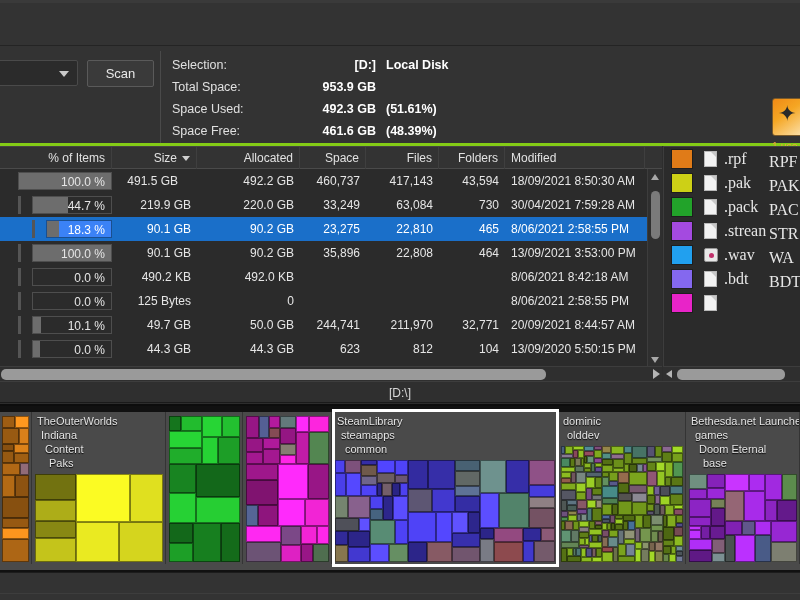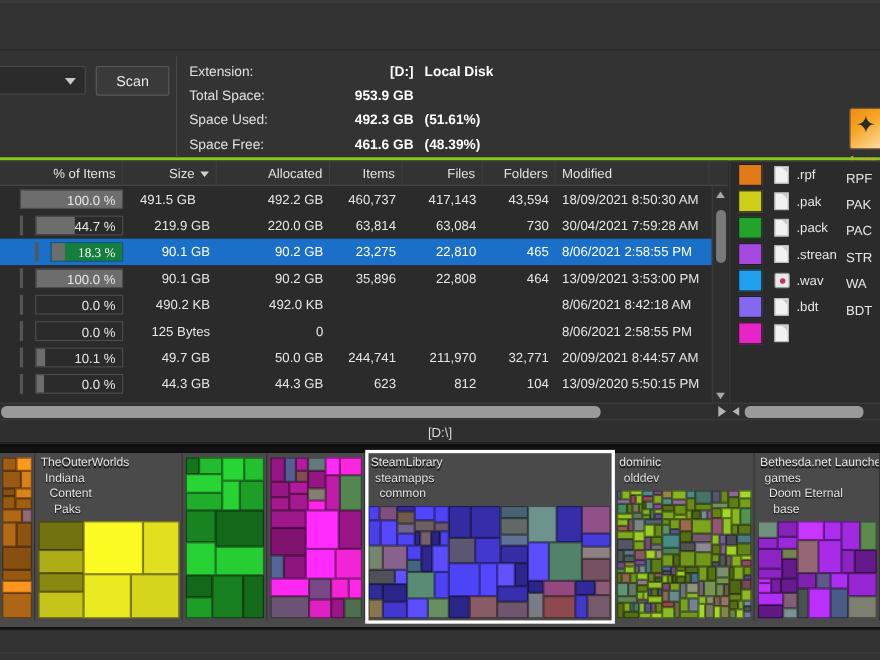--- a/index.html
+++ b/index.html
@@ -89,21 +89,21 @@
   .grow { position: relative; height: 24px; font-size: 12px; color: #e6e6e6; white-space: nowrap; }
   .grow.sel { background: #1a6fc9; color: #ffffff; }
   .cell { position: absolute; top: 0; height: 24px; line-height: 24px; padding: 0 6px; }
   .cell.r { text-align: right; }
   .cell.l { text-align: left; }
   .pctcell {
     position: absolute; top: 3px; height: 18px; line-height: 18px;
     padding-right: 6px; text-align: right; border: 1px solid #4e4e4e;
     background: #2b2b2b; overflow: hidden;
   }
-  .grow.sel .pctcell { background: #15803d; border-color: #1a4f8f; font-family: Liberation Serif, serif; }
+  .grow.sel .pctcell { background: #3b82f6; border-color: #1a4f8f; }
   .pctfill { position: absolute; left: 0; top: 0; height: 100%; background: #6d6d6d; }
   .pcttext { position: relative; z-index: 2; }
   .indentmark { position: absolute; top: 3px; width: 3px; height: 18px; background: #555; }
 
   
   .vscroll {
     position: absolute; right: 0; top: 22px; width: 15px; height: 198px;
     background: #2f2f2f; border-left: 1px solid #3d3d3d;
   }
   .vs-arrow { width: 15px; height: 15px; position: relative; }
@@ -137,21 +137,21 @@
   .extpanel {
     position: absolute; left: 663px; top: 146px; width: 137px; height: 235px;
     background: #2b2b2b; border-top: 1px solid #444; border-left: 1px solid #3d3d3d;
     overflow: hidden;
   }
   .exthead {
     position: relative; height: 22px; background: #333333;
     border-bottom: 1px solid #4a4a4a; font-size: 12px; color: #e2e2e2;
   }
   .exthead .eh { position: absolute; top: 0; height: 22px; line-height: 22px; white-space: nowrap; }
-  .extrow { position: relative; height: 24px; font-size: 12px; color: #e6e6e6; white-space: nowrap; }
+  .extrow { position: relative; height: 24px; font-size: 16px; color: #e6e6e6; white-space: nowrap; font-family: Liberation Serif, serif; }
   .swatch {
     position: absolute; left: 7px; top: 2px; width: 22px; height: 20px;
     border: 1px solid #1e1e1e;
   }
   .fileglyph { position: absolute; left: 40px; top: 4px; width: 13px; height: 16px; }
   .pagegl {
     width: 13px; height: 16px; background: #f2f2f2;
     border: 1px solid #b8b8b8; position: relative;
   }
   .pagegl:after {
@@ -233,21 +233,21 @@
     </div>
 
     <div class="scanbtn">Scan</div>
 
     <div class="progress"></div>
 
     <div class="vdiv"></div>
 
     <div class="sumtable">
       <div class="sumrow">
-        <span class="sumlabel">Extension:</span>
+        <span class="sumlabel">Selection:</span>
         <span class="sumval">[D:]</span>
         <span class="sumdisk">Local Disk</span>
       </div>
       <div class="sumrow">
         <span class="sumlabel">Total Space:</span>
         <span class="sumval">953.9 GB</span>
         <span class="sumpct"></span>
       </div>
       <div class="sumrow">
         <span class="sumlabel">Space Used:</span>
@@ -267,41 +267,41 @@
       </div>
       <div class="userlabel">1 use</div>
     </div>
   </div>
 
   <div class="grid">
     <div class="ghead" id="grid-head">
         <div class="gh r" style="left: 18px; width: 94px;"><span>% of Items</span></div>
         <div class="gh r" style="left: 112px; width: 85px;"><span>Size</span><span class="sortcaret"></span></div>
         <div class="gh r" style="left: 197px; width: 103px;"><span>Allocated</span></div>
-        <div class="gh r" style="left: 300px; width: 66px;"><span>Items</span></div>
+        <div class="gh r" style="left: 300px; width: 66px;"><span>Space</span></div>
         <div class="gh r" style="left: 366px; width: 73px;"><span>Files</span></div>
         <div class="gh r" style="left: 439px; width: 66px;"><span>Folders</span></div>
         <div class="gh l" style="left: 505px; width: 140px;"><span>Modified</span></div>
       </div>
     <div class="gbody" id="grid-body">
         <div class="grow">
           <div class="pctcell" style="left: 18px; width: 94px;"><div class="pctfill" style="width: 100%;"></div><span class="pcttext">100.0 %</span></div>
           <div class="cell r" style="left: 99px; width: 85px;">491.5 GB</div>
           <div class="cell r" style="left: 197px; width: 103px;">492.2 GB</div>
           <div class="cell r" style="left: 300px; width: 66px;">460,737</div>
           <div class="cell r" style="left: 366px; width: 73px;">417,143</div>
           <div class="cell r" style="left: 439px; width: 66px;">43,594</div>
           <div class="cell l" style="left: 505px; width: 140px;">18/09/2021 8:50:30 AM</div>
         </div>
         <div class="grow">
           <div class="indentmark" style="left: 18px;"></div>
           <div class="pctcell" style="left: 32px; width: 80px;"><div class="pctfill" style="width: 45%;"></div><span class="pcttext">44.7 %</span></div>
           <div class="cell r" style="left: 112px; width: 85px;">219.9 GB</div>
           <div class="cell r" style="left: 197px; width: 103px;">220.0 GB</div>
-          <div class="cell r" style="left: 300px; width: 66px;">63,814</div>
+          <div class="cell r" style="left: 300px; width: 66px;">33,249</div>
           <div class="cell r" style="left: 366px; width: 73px;">63,084</div>
           <div class="cell r" style="left: 439px; width: 66px;">730</div>
           <div class="cell l" style="left: 505px; width: 140px;">30/04/2021 7:59:28 AM</div>
         </div>
         <div class="grow sel">
           <div class="indentmark" style="left: 32px;"></div>
           <div class="pctcell" style="left: 46px; width: 66px;"><div class="pctfill" style="width: 18%;"></div><span class="pcttext">18.3 %</span></div>
           <div class="cell r" style="left: 112px; width: 85px;">90.1 GB</div>
           <div class="cell r" style="left: 197px; width: 103px;">90.2 GB</div>
           <div class="cell r" style="left: 300px; width: 66px;">23,275</div>

